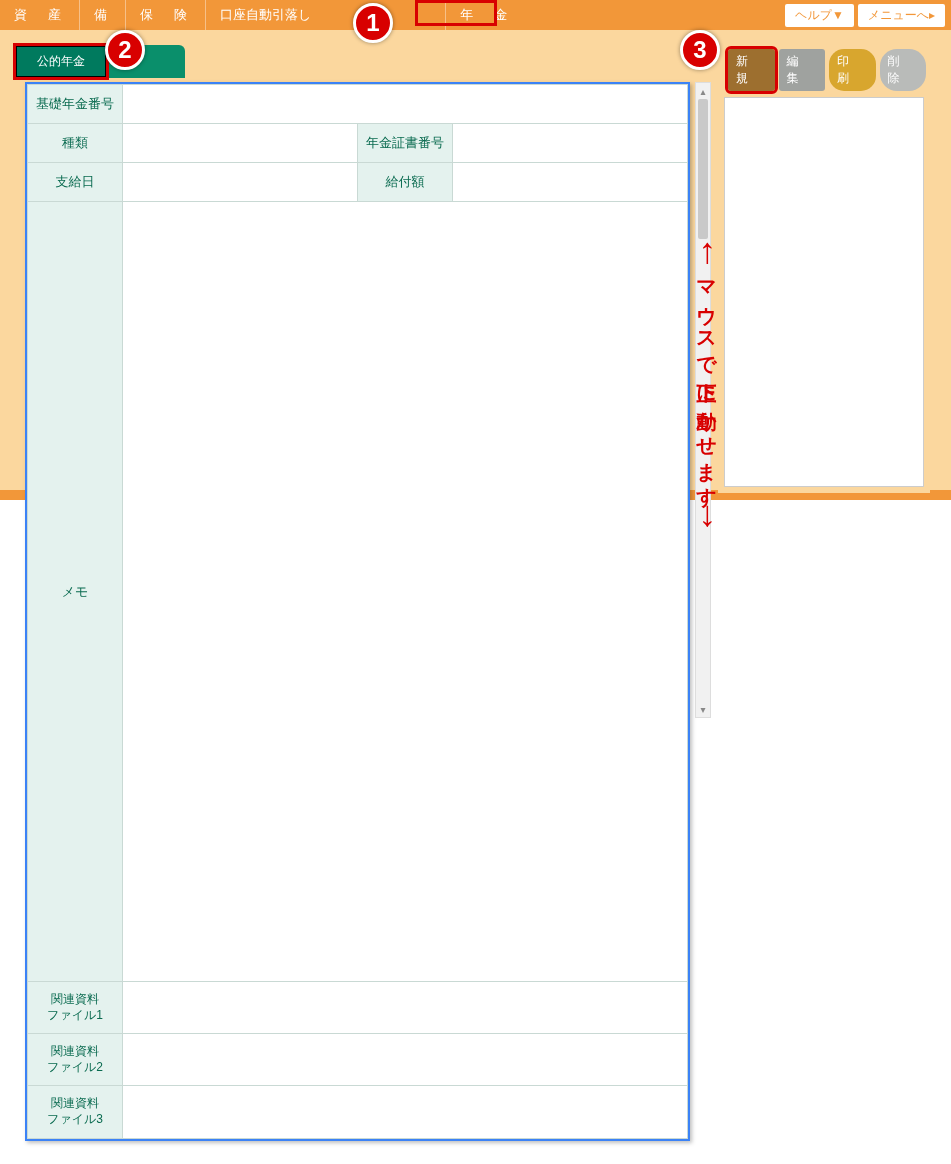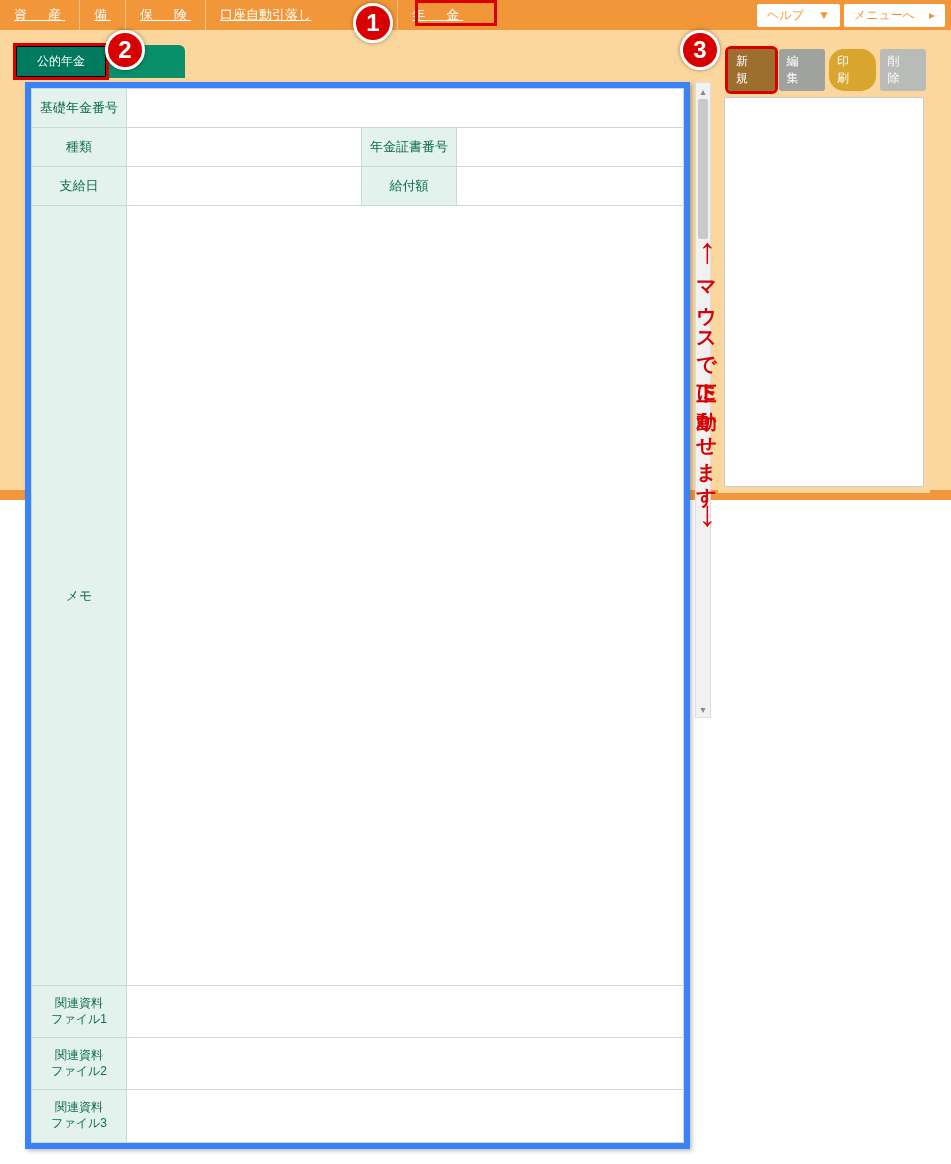--- a/index.html
+++ b/index.html
@@ -19,41 +19,40 @@
     color: #fff;
     font-size: 13px;
   }
   .nav-item {
     padding: 4px 14px;
     display: flex;
     align-items: center;
     border-left: 1px solid rgba(255,255,255,0.4);
     cursor: pointer;
     letter-spacing: 4px;
-    text-decoration: underline;
   }
   .nav-item:first-child { border-left: none; }
   .nav-item.tight { letter-spacing: 0; }
   .nav-spacer { flex: 1; }
   .top-right-btns {
     display: flex;
     align-items: center;
     gap: 4px;
     padding-right: 6px;
   }
   .top-btn {
     background: #fff;
     color: #f29739;
     font-size: 12px;
     padding: 3px 10px;
     border-radius: 2px;
     cursor: pointer;
     display: flex;
     align-items: center;
-    gap: 14px;
+    gap: 0;
   }
   .orange-band {
     background: #fbd79e;
     height: 460px;
     position: absolute;
     top: 30px; left:0; right:0;
   }
   .orange-band-border{
     position:absolute;
     top:490px; left:0; right:0; height:10px;
@@ -81,21 +80,21 @@
     background:#0a8f6b;
     margin-left:-2px;
     border-top-right-radius:6px;
   }
   .form-wrap{
     position:absolute;
     top:82px;
     left:25px;
     width:665px;
     background:#fff;
-    border:6px solid #3b82f6;
+    border:2px solid #3b82f6;
     box-shadow:2px 2px 4px rgba(0,0,0,0.25);
     z-index:4;
   }
   table.form{
     width:100%;
     border-collapse:collapse;
     font-size:13px;
     color:#0a6b50;
   }
   table.form td{
@@ -153,21 +152,21 @@
     font-size:12px;
     color:#fff;
     padding:4px 8px;
     border-radius:3px;
     letter-spacing:3px;
     cursor:pointer;
   }
   .btn-new{background:#9d6f2f;outline:3px solid #d80000;outline-offset:0px;}
   .btn-edit{background:#9fa29f;}
   .btn-print{background:#d8a62e;border-radius:15px;}
-  .btn-del{background:#b9bbb9;}
+  .btn-del{background:#b9bbb9;border-radius:17px;}
   .side-list{
     background:#fff;
     border:1px solid #ccc;
     height:390px;
     margin:0 6px 6px 6px;
   }
   .callout{
     position:absolute;
     width:40px;height:40px;
     border-radius:50%;
@@ -214,21 +213,21 @@
 <body>
 
 <div class="orange-band"></div>
 <div class="orange-band-border"></div>
 
 <div class="top-nav">
   <div class="nav-item">資　産</div>
   <div class="nav-item">備</div>
   <div class="nav-item">保　険</div>
   <div class="nav-item tight">口座自動引落し</div>
-  <div class="nav-item" style="border-left:1px solid rgba(255,255,255,0.4);margin-left:72px;">年　金</div>
+  <div class="nav-item" style="border-left:1px solid rgba(255,255,255,0.4);margin-left:120px;">年　金</div>
   <div class="nav-spacer"></div>
   <div class="top-right-btns">
     <div class="top-btn">
       <span>ヘルプ</span>
       <span>▼</span>
     </div>
     <div class="top-btn">
       <span>メニューへ</span>
       <span>▸</span>
     </div>

